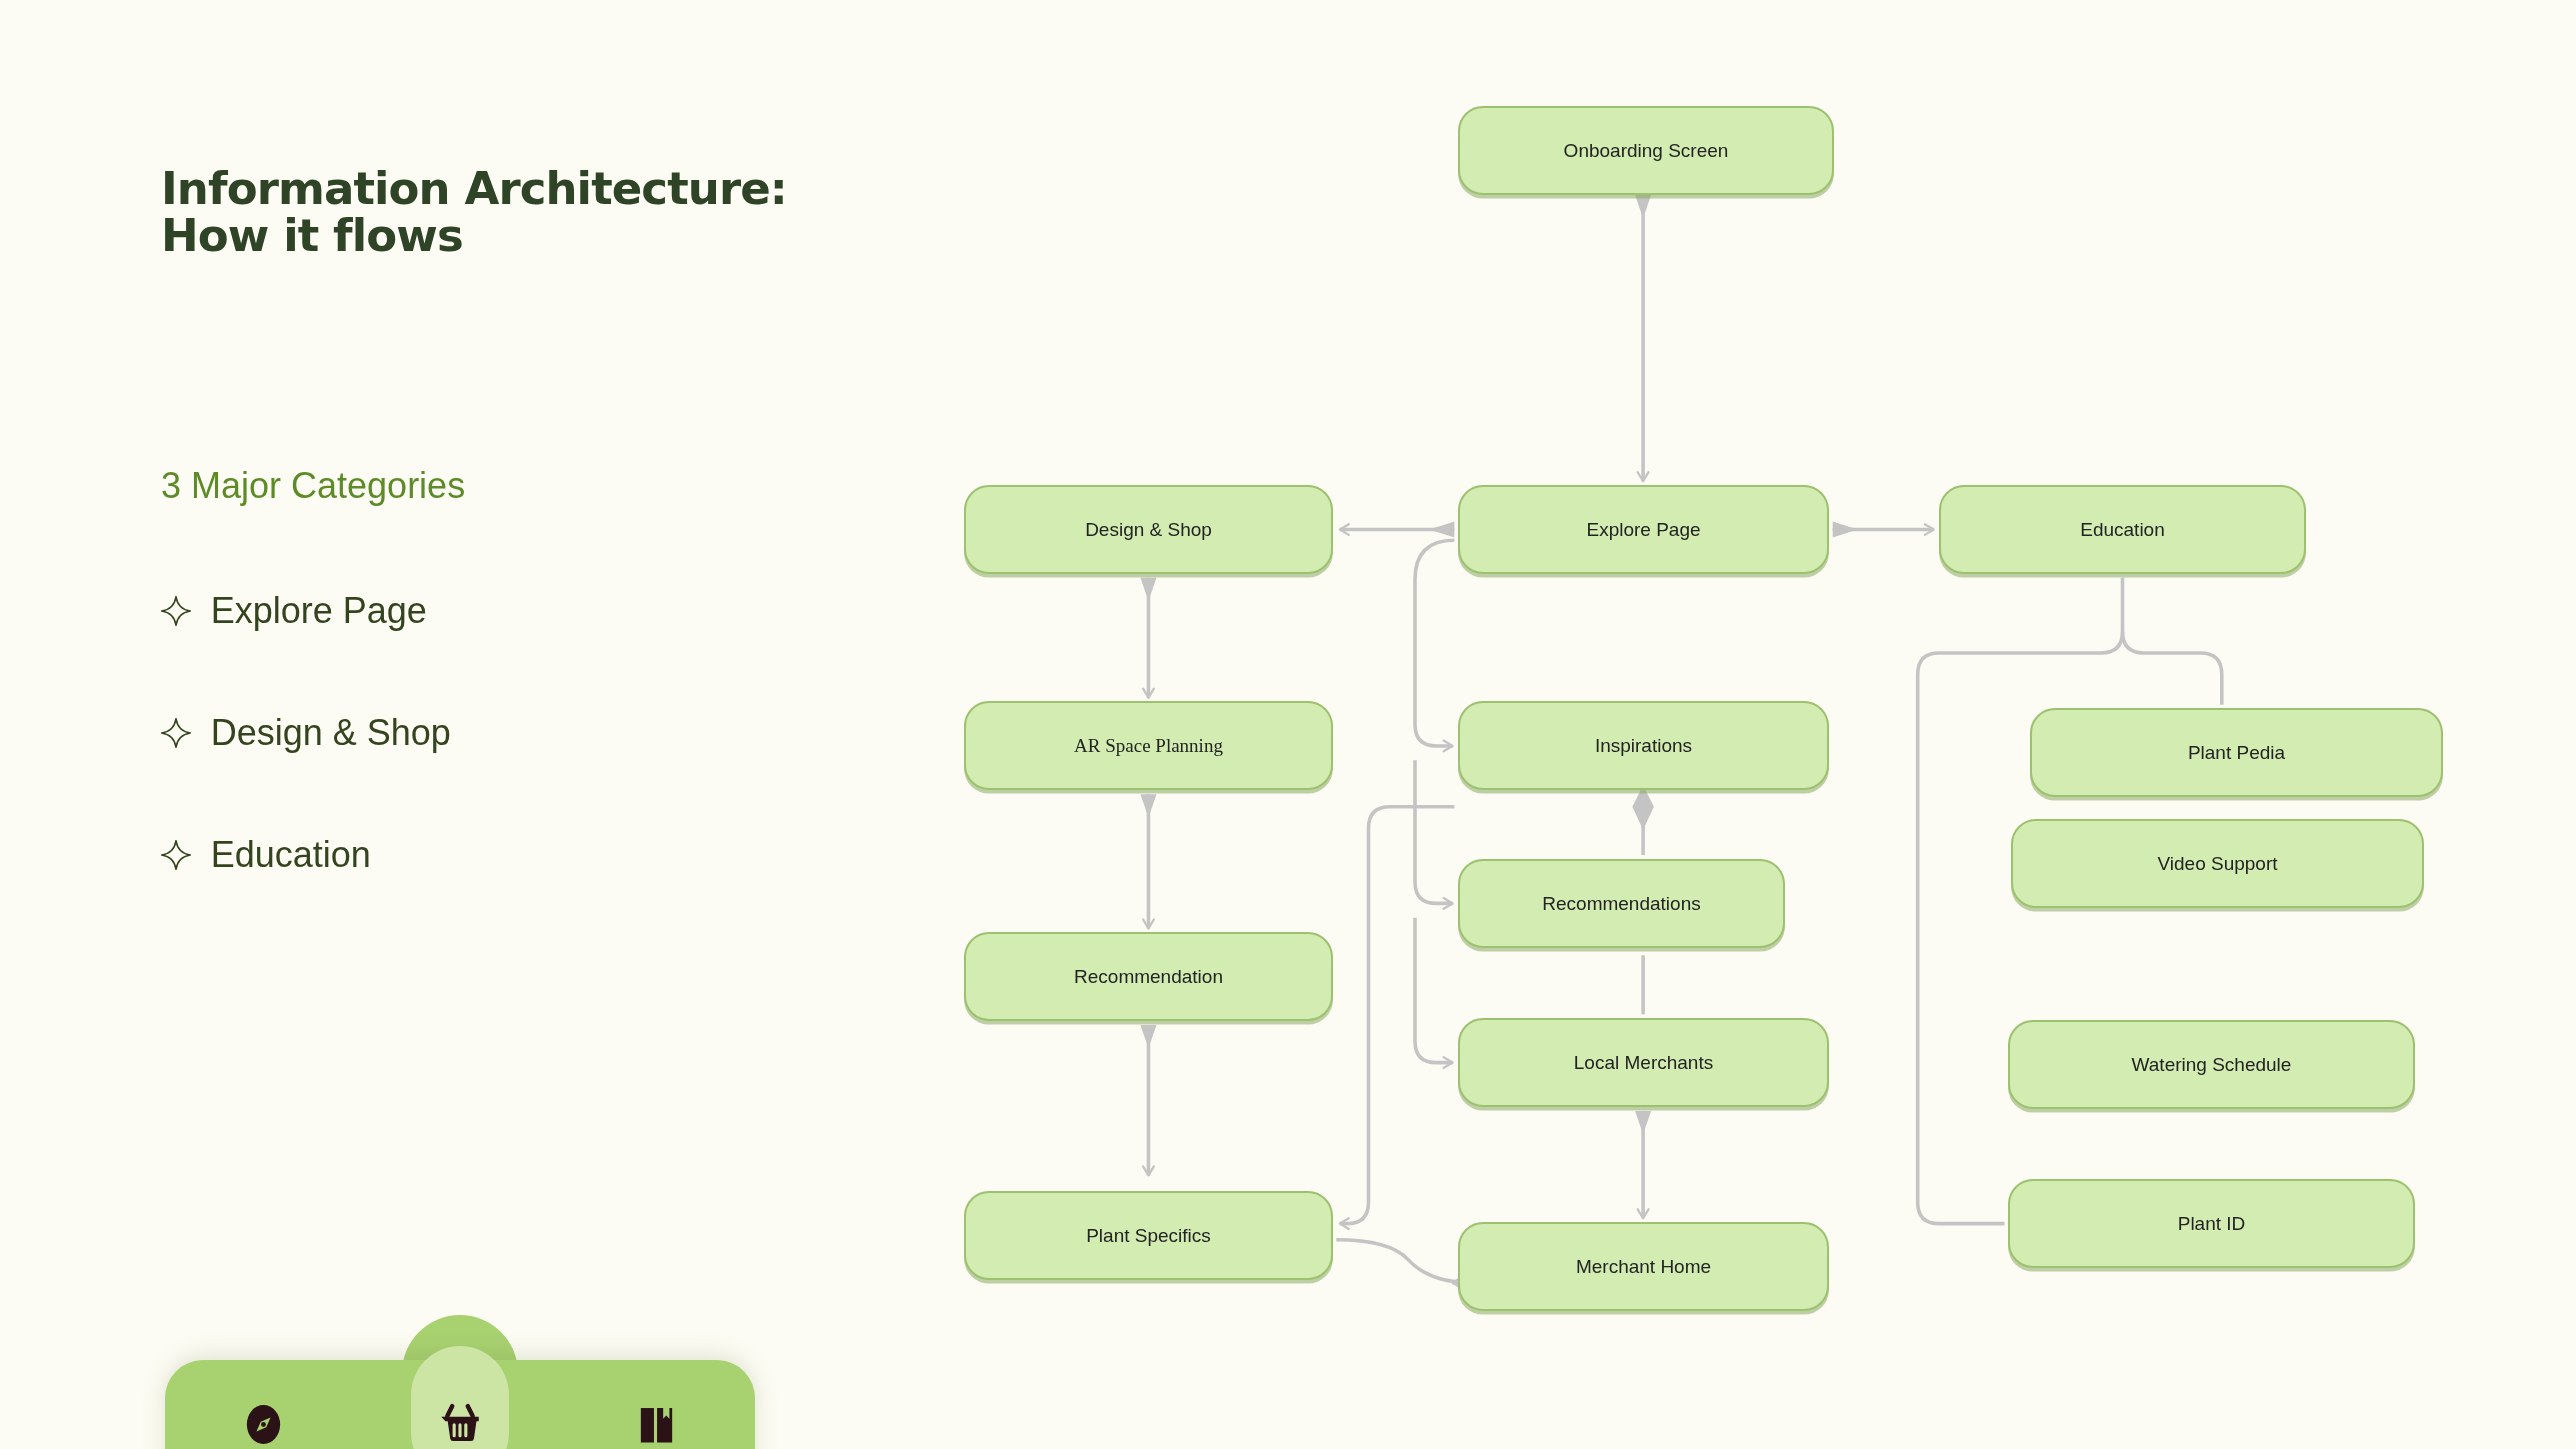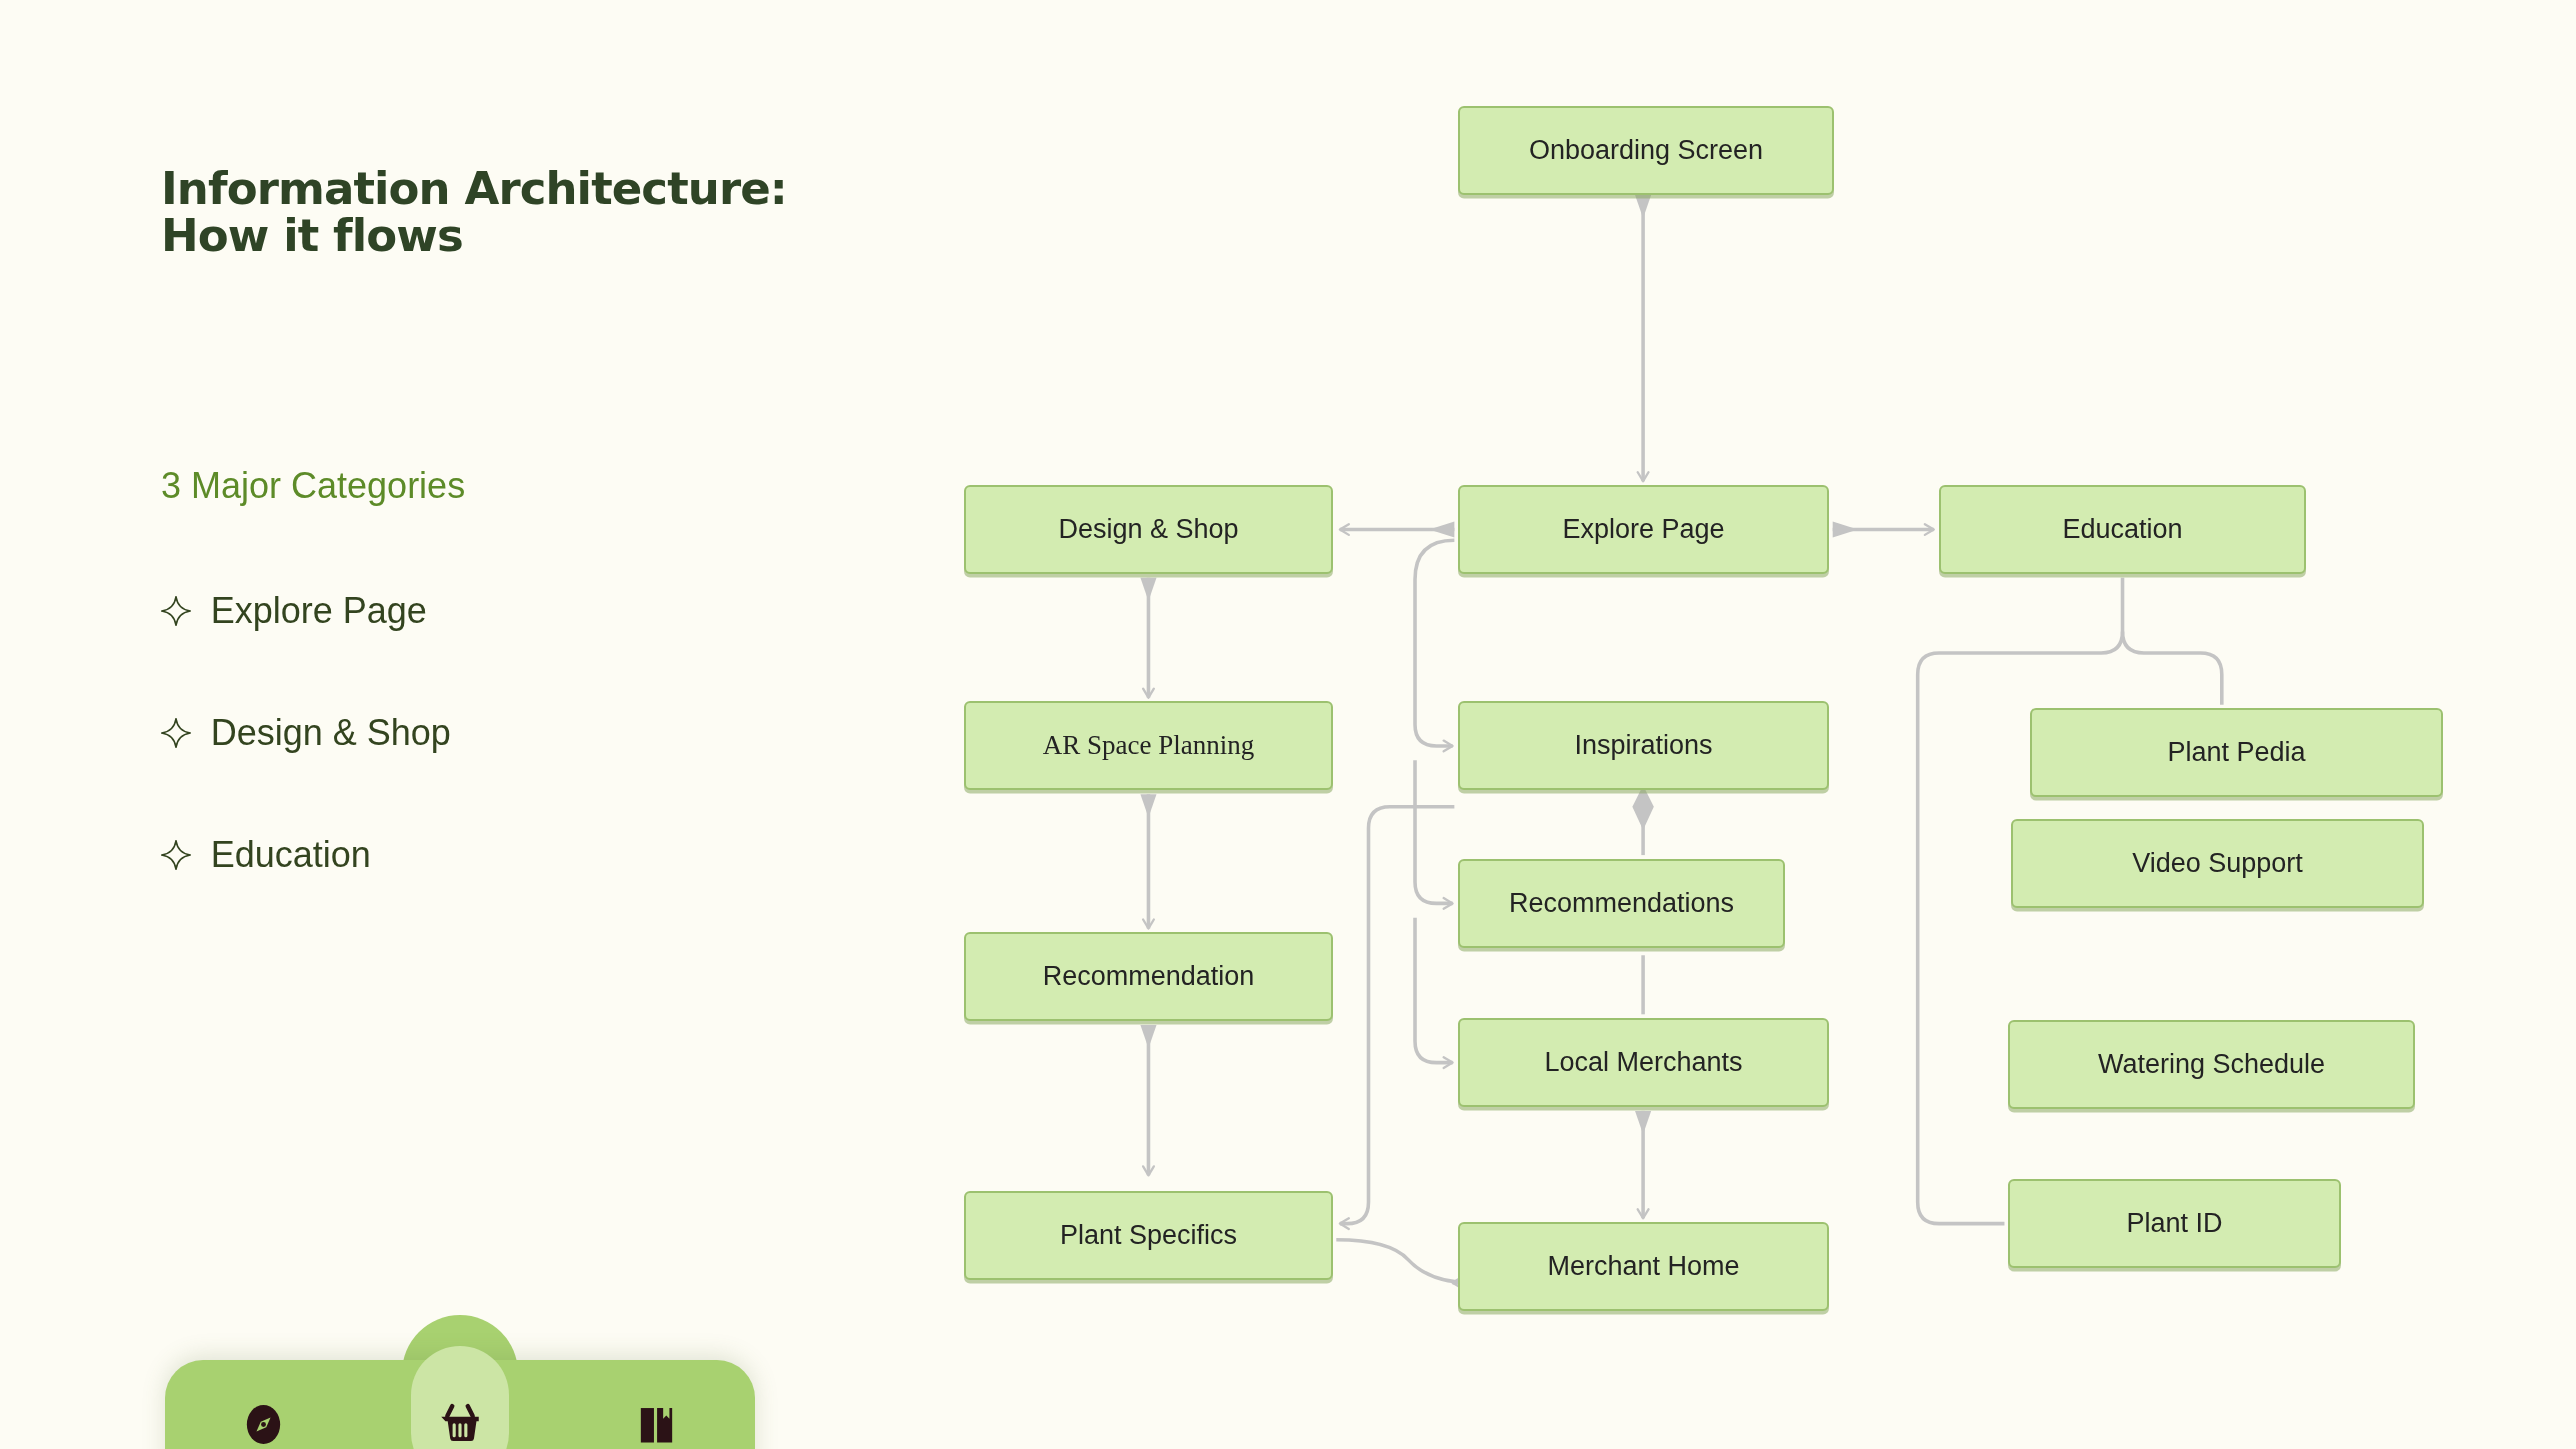--- a/index.html
+++ b/index.html
@@ -69,23 +69,23 @@
   }
 
   
   #diagram { position:absolute; left:0; top:0; width:2576px; height:1449px; }
   #edges { position:absolute; left:0; top:0; width:2576px; height:1449px; }
 
   .node {
     position:absolute;
     background:#d3ecb1;
     border:2.7px solid #9cc16f;
-    border-radius:6px;
+    border-radius:25px;
     display:flex; align-items:center; justify-content:center;
-    color:#232323; font-size:27px;
+    color:#232323; font-size:19px;
     box-shadow:0 3.6px 0 rgba(140,170,100,0.55);
     z-index:3;
     text-align:center;
   }
 </style>
 </head>
 <body>
 
 <div id="left-panel">
 
@@ -252,18 +252,18 @@
   </div>
 
   <div class="node" style="left:2011px;top:819px;width:413px;height:89px;">
     <span>Video Support</span>
   </div>
 
   <div class="node" style="left:2008px;top:1020px;width:407px;height:89px;">
     <span>Watering Schedule</span>
   </div>
 
-  <div class="node" style="left:2008px;top:1179px;width:333px;height:89px;">
+  <div class="node" style="left:2008px;top:1179px;width:407px;height:89px;">
     <span>Plant ID</span>
   </div>
 
 </div>
 
 
 </body></html>

